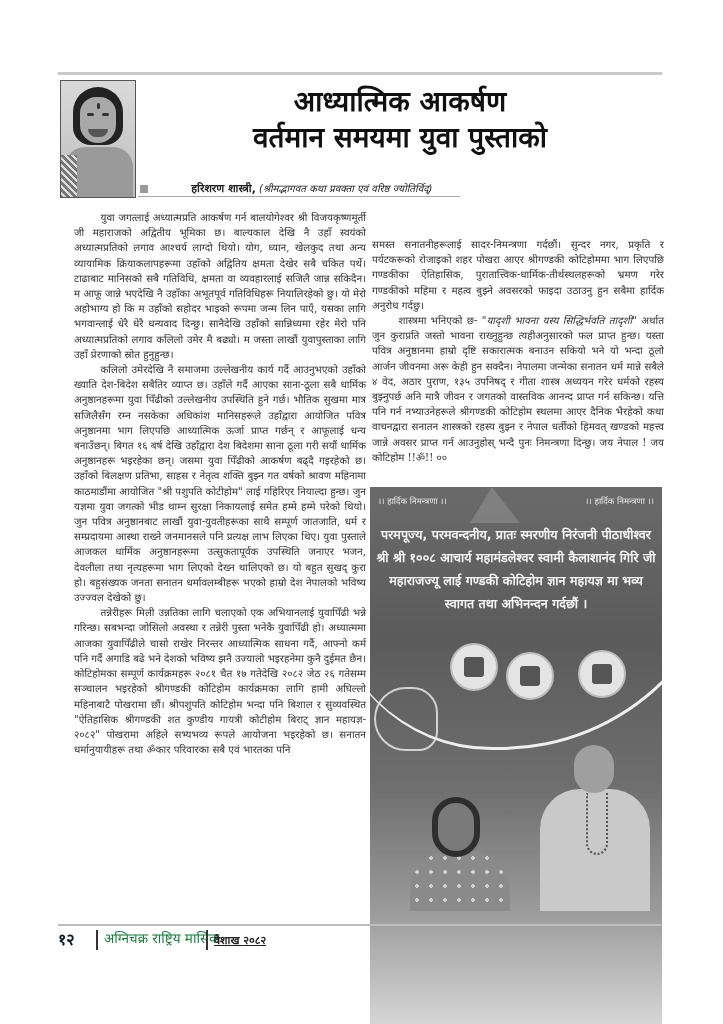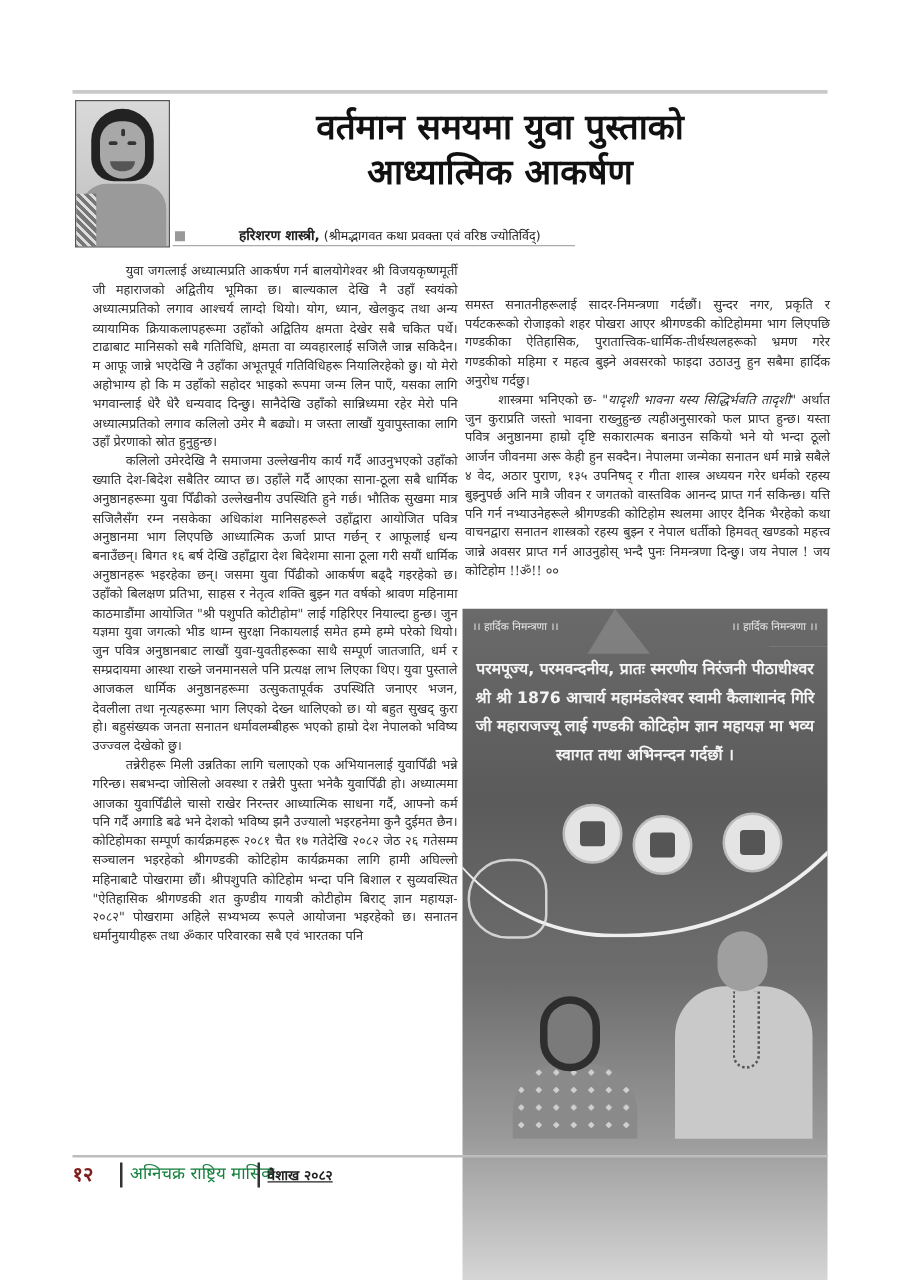--- a/index.html
+++ b/index.html
@@ -15,21 +15,21 @@
   .photo .tilak { position: absolute; left: 36px; top: 22px; width: 3px; height: 6px; background: #333; border-radius: 2px; }
   .photo .beard { position: absolute; left: 27px; top: 48px; width: 20px; height: 8px; background: #555; border-radius: 0 0 10px 10px; }
   .photo .body { position: absolute; left: 4px; top: 66px; width: 68px; height: 52px; border-radius: 20px 20px 0 0; background: #9a9a9a; }
   .photo .shawl { position: absolute; left: 0; top: 74px; width: 16px; height: 44px;
                   background: repeating-linear-gradient(45deg, #777 0 3px, #ddd 3px 5px); }
   .title { position: absolute; left: 150px; top: 84px; width: 500px; text-align: center;
            font-family: "DejaVu Sans", sans-serif; font-weight: bold; font-size: 28px; line-height: 36px; color: #111; }
   .byline { position: absolute; left: 140px; top: 180px; font-family: "DejaVu Sans", sans-serif; font-size: 10px; color: #222; white-space: nowrap; }
   .byline .sq { display: inline-block; width: 8px; height: 8px; background: #999; margin-right: 4px; vertical-align: -1px; }
   .byline .name { font-weight: bold; font-size: 11px; padding-left: 36px; }
-  .byline .role { }
+  .byline .role { font-style: italic; }
   .byline-rule { position: absolute; left: 138px; top: 196px; width: 322px; height: 1px; background: #aaa; }
   .col { position: absolute; font-size: 10.2px; line-height: 15.2px; text-align: justify; color: #333; }
   .col p { margin: 0; text-indent: 2.6em; }
   .col p.noindent { text-indent: 0; margin-top: 31px; }
   .col-left { left: 62px; top: 210px; width: 292px; margin-left: 12px; }
   .col-right { left: 372px; top: 206px; width: 292px; }
   .col em { font-style: italic; }
   .rule-bottom { position: absolute; left: 58px; top: 924px; width: 604px; height: 2px; background: #bdbdbd; }
   .banner { position: absolute; left: 370px; top: 487px; width: 292px; height: 542px; overflow: hidden;
             background: linear-gradient(180deg, #6a6a6a 0%, #5b5b5b 28%, #6e6e6e 55%, #9a9a9a 78%, #d8d8d8 100%);
@@ -50,21 +50,21 @@
                     border: 2px solid #e5e5e5; opacity: .85; }
   .banner .person1 { position: absolute; left: 40px; top: 310px; width: 100px; height: 114px; }
   .banner .person1 .head { position: absolute; left: 22px; top: 0; width: 48px; height: 60px; border-radius: 24px; background: #7a7a7a; border: 6px solid #2e2e2e; box-sizing: border-box; }
   .banner .person1 .garland { position: absolute; left: 0; top: 54px; width: 100px; height: 60px; border-radius: 40px 40px 0 0;
                               background: radial-gradient(circle, #cfcfcf 20%, #8a8a8a 21%) 0 0/14px 14px; }
   .banner .person2 { position: absolute; left: 170px; top: 258px; width: 110px; height: 166px; }
   .banner .person2 .head { position: absolute; left: 34px; top: 0; width: 40px; height: 48px; border-radius: 20px; background: #9f9f9f; }
   .banner .person2 .robe { position: absolute; left: 0; top: 44px; width: 110px; height: 122px; border-radius: 40px 40px 0 0; background: #c9c9c9; }
   .banner .person2 .beads { position: absolute; left: 46px; top: 48px; width: 18px; height: 60px; border: 2px dotted #555; border-top: none; border-radius: 0 0 12px 12px; }
   .footer { position: absolute; left: 58px; top: 928px; font-family: "DejaVu Sans", sans-serif; white-space: nowrap; }
-  .footer .pg { position: absolute; left: 0; top: 0; font-size: 16px; font-weight: bold; color: #7f1d1d; }
+  .footer .pg { position: absolute; left: 0; top: 0; font-size: 16px; font-weight: bold; color: #0f172a; }
   .footer .bar1 { position: absolute; left: 38px; top: 2px; width: 2px; height: 20px; background: #333; }
   .footer .mag { position: absolute; left: 46px; top: 1px; font-size: 13.5px; color: #15803d; }
   .footer .bar2 { position: absolute; left: 148px; top: 2px; width: 2px; height: 20px; background: #333; }
   .footer .date { position: absolute; left: 156px; top: 4px; font-size: 11px; font-weight: bold; color: #222; text-decoration: underline; }
 </style>
 </head>
 <body>
 
 <div class="rule-top"></div>
 
@@ -73,22 +73,22 @@
   <div class="face"></div>
   <div class="eye" style="left:26px"></div>
   <div class="eye" style="left:41px"></div>
   <div class="tilak"></div>
   <div class="beard"></div>
   <div class="body"></div>
   <div class="shawl"></div>
 </div>
 
 <div class="title">
+  <div>आध्यात्मिक आकर्षण</div>
   <div>वर्तमान समयमा युवा पुस्ताको</div>
-  <div>आध्यात्मिक आकर्षण</div>
 </div>
 
 <div class="byline">
   <span class="sq"></span>
   <span class="name">हरिशरण शास्त्री,</span>
   <span class="role">(श्रीमद्भागवत कथा प्रवक्ता एवं वरिष्ठ ज्योतिर्विद्)</span>
 </div>
 <div class="byline-rule"></div>
 
 <div class="col col-left">
@@ -99,21 +99,21 @@
 
 <div class="col col-right">
   <p class="noindent">समस्त सनातनीहरूलाई सादर-निमन्त्रणा गर्दछौं। सुन्दर नगर, प्रकृति र पर्यटकरूको रोजाइको शहर पोखरा आएर श्रीगण्डकी कोटिहोममा भाग लिएपछि गण्डकीका ऐतिहासिक, पुरातात्त्विक-धार्मिक-तीर्थस्थलहरूको भ्रमण गरेर गण्डकीको महिमा र महत्व बुझ्ने अवसरको फाइदा उठाउनु हुन सबैमा हार्दिक अनुरोध गर्दछु।</p>
   <p><span>शास्त्रमा भनिएको छ- </span><em>"यादृशी भावना यस्य सिद्धिर्भवति तादृशी"</em><span> अर्थात जुन कुराप्रति जस्तो भावना राख्नुहुन्छ त्यहीअनुसारको फल प्राप्त हुन्छ। यस्ता पवित्र अनुष्ठानमा हाम्रो दृष्टि सकारात्मक बनाउन सकियो भने यो भन्दा ठूलो आर्जन जीवनमा अरू केही हुन सक्दैन। नेपालमा जन्मेका सनातन धर्म मान्ने सबैले ४ वेद, अठार पुराण, १३५ उपनिषद् र गीता शास्त्र अध्ययन गरेर धर्मको रहस्य बुझ्नुपर्छ अनि मात्रै जीवन र जगतको वास्तविक आनन्द प्राप्त गर्न सकिन्छ। यत्ति पनि गर्न नभ्याउनेहरूले श्रीगण्डकी कोटिहोम स्थलमा आएर दैनिक भैरहेको कथा वाचनद्वारा सनातन शास्त्रको रहस्य बुझ्न र नेपाल धर्तीको हिमवत् खण्डको महत्त्व जान्ने अवसर प्राप्त गर्न आउनुहोस् भन्दै पुनः निमन्त्रणा दिन्छु। जय नेपाल ! जय कोटिहोम !!ॐ!! ००</span></p>
 </div>
 
 <div class="banner">
   <div class="mountain"></div>
   <div class="hdr l">।। हार्दिक निमन्त्रणा ।।</div>
   <div class="hdr r">।। हार्दिक निमन्त्रणा ।।</div>
-  <div class="invite">परमपूज्य, परमवन्दनीय, प्रातः स्मरणीय निरंजनी पीठाधीश्वर श्री श्री 1876 आचार्य महामंडलेश्वर स्वामी कैलाशानंद गिरि जी महाराजज्यू लाई गण्डकी कोटिहोम ज्ञान महायज्ञ मा भव्य स्वागत तथा अभिनन्दन गर्दछौं ।</div>
+  <div class="invite">परमपूज्य, परमवन्दनीय, प्रातः स्मरणीय निरंजनी पीठाधीश्वर श्री श्री १००८ आचार्य महामंडलेश्वर स्वामी कैलाशानंद गिरि जी महाराजज्यू लाई गण्डकी कोटिहोम ज्ञान महायज्ञ मा भव्य स्वागत तथा अभिनन्दन गर्दछौं ।</div>
   <div class="arc"></div>
   <div class="logo l1"></div>
   <div class="logo l2"></div>
   <div class="logo l3"></div>
   <div class="sketch"></div>
   <div class="person2">
     <div class="robe"></div>
     <div class="head"></div>
     <div class="beads"></div>
   </div>

